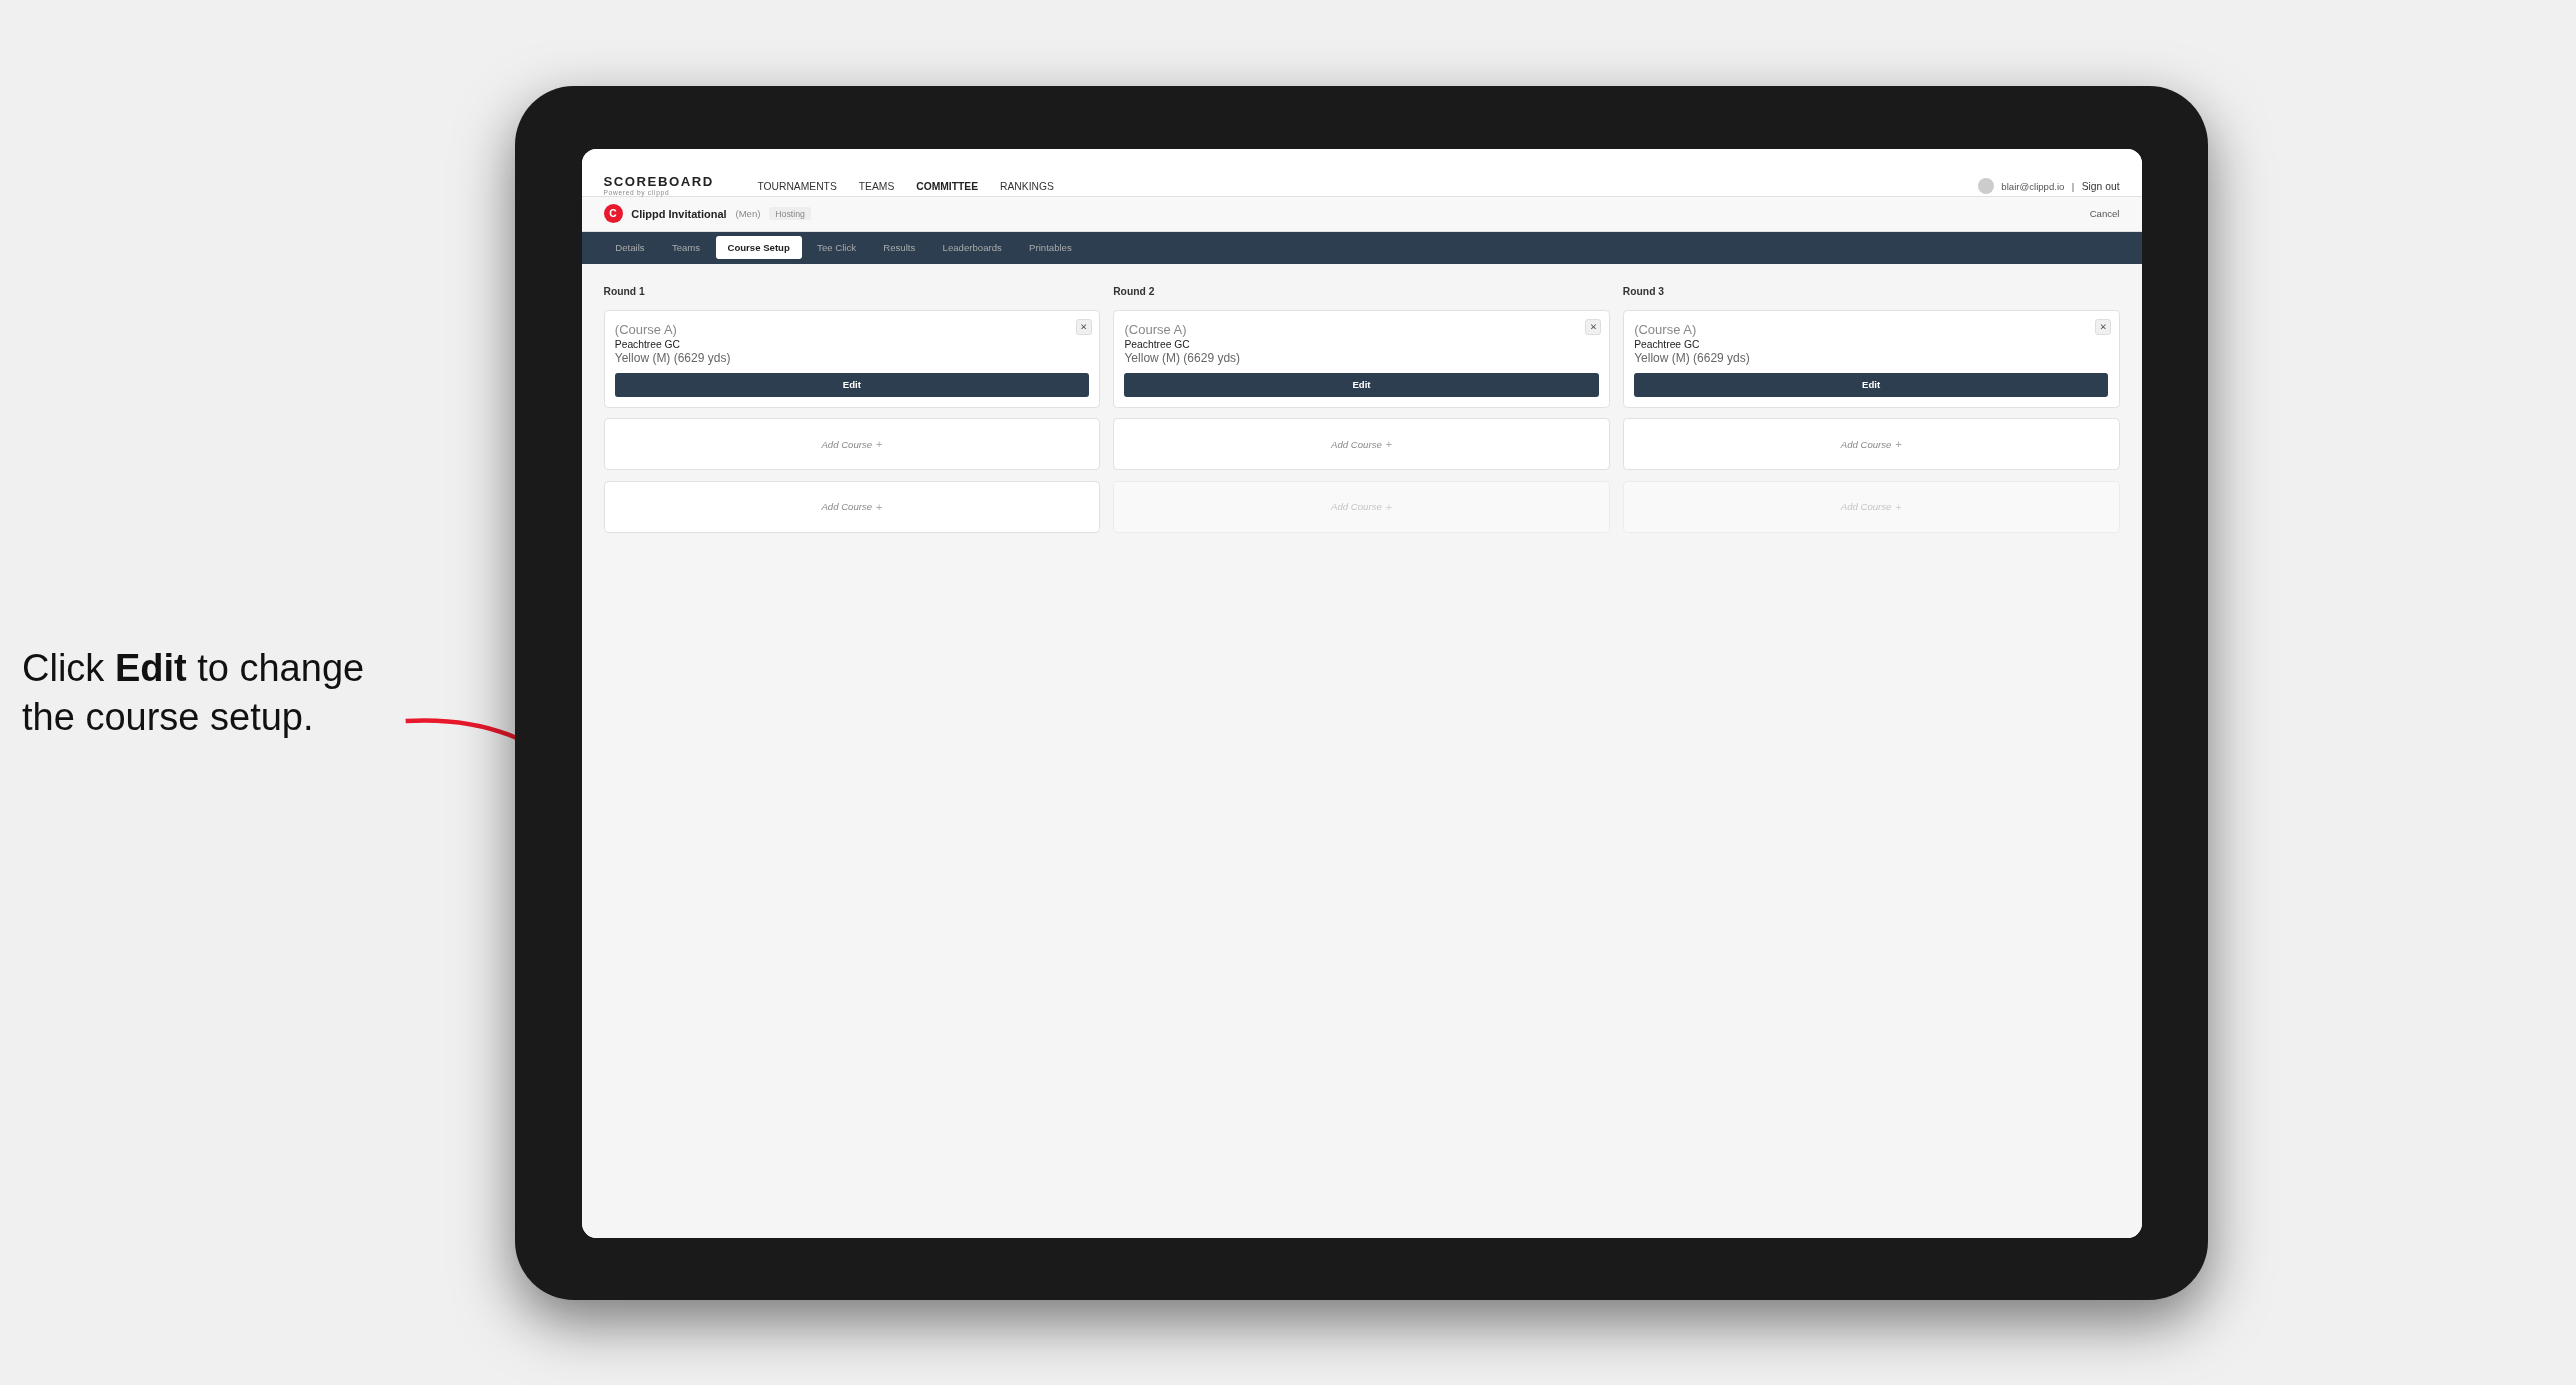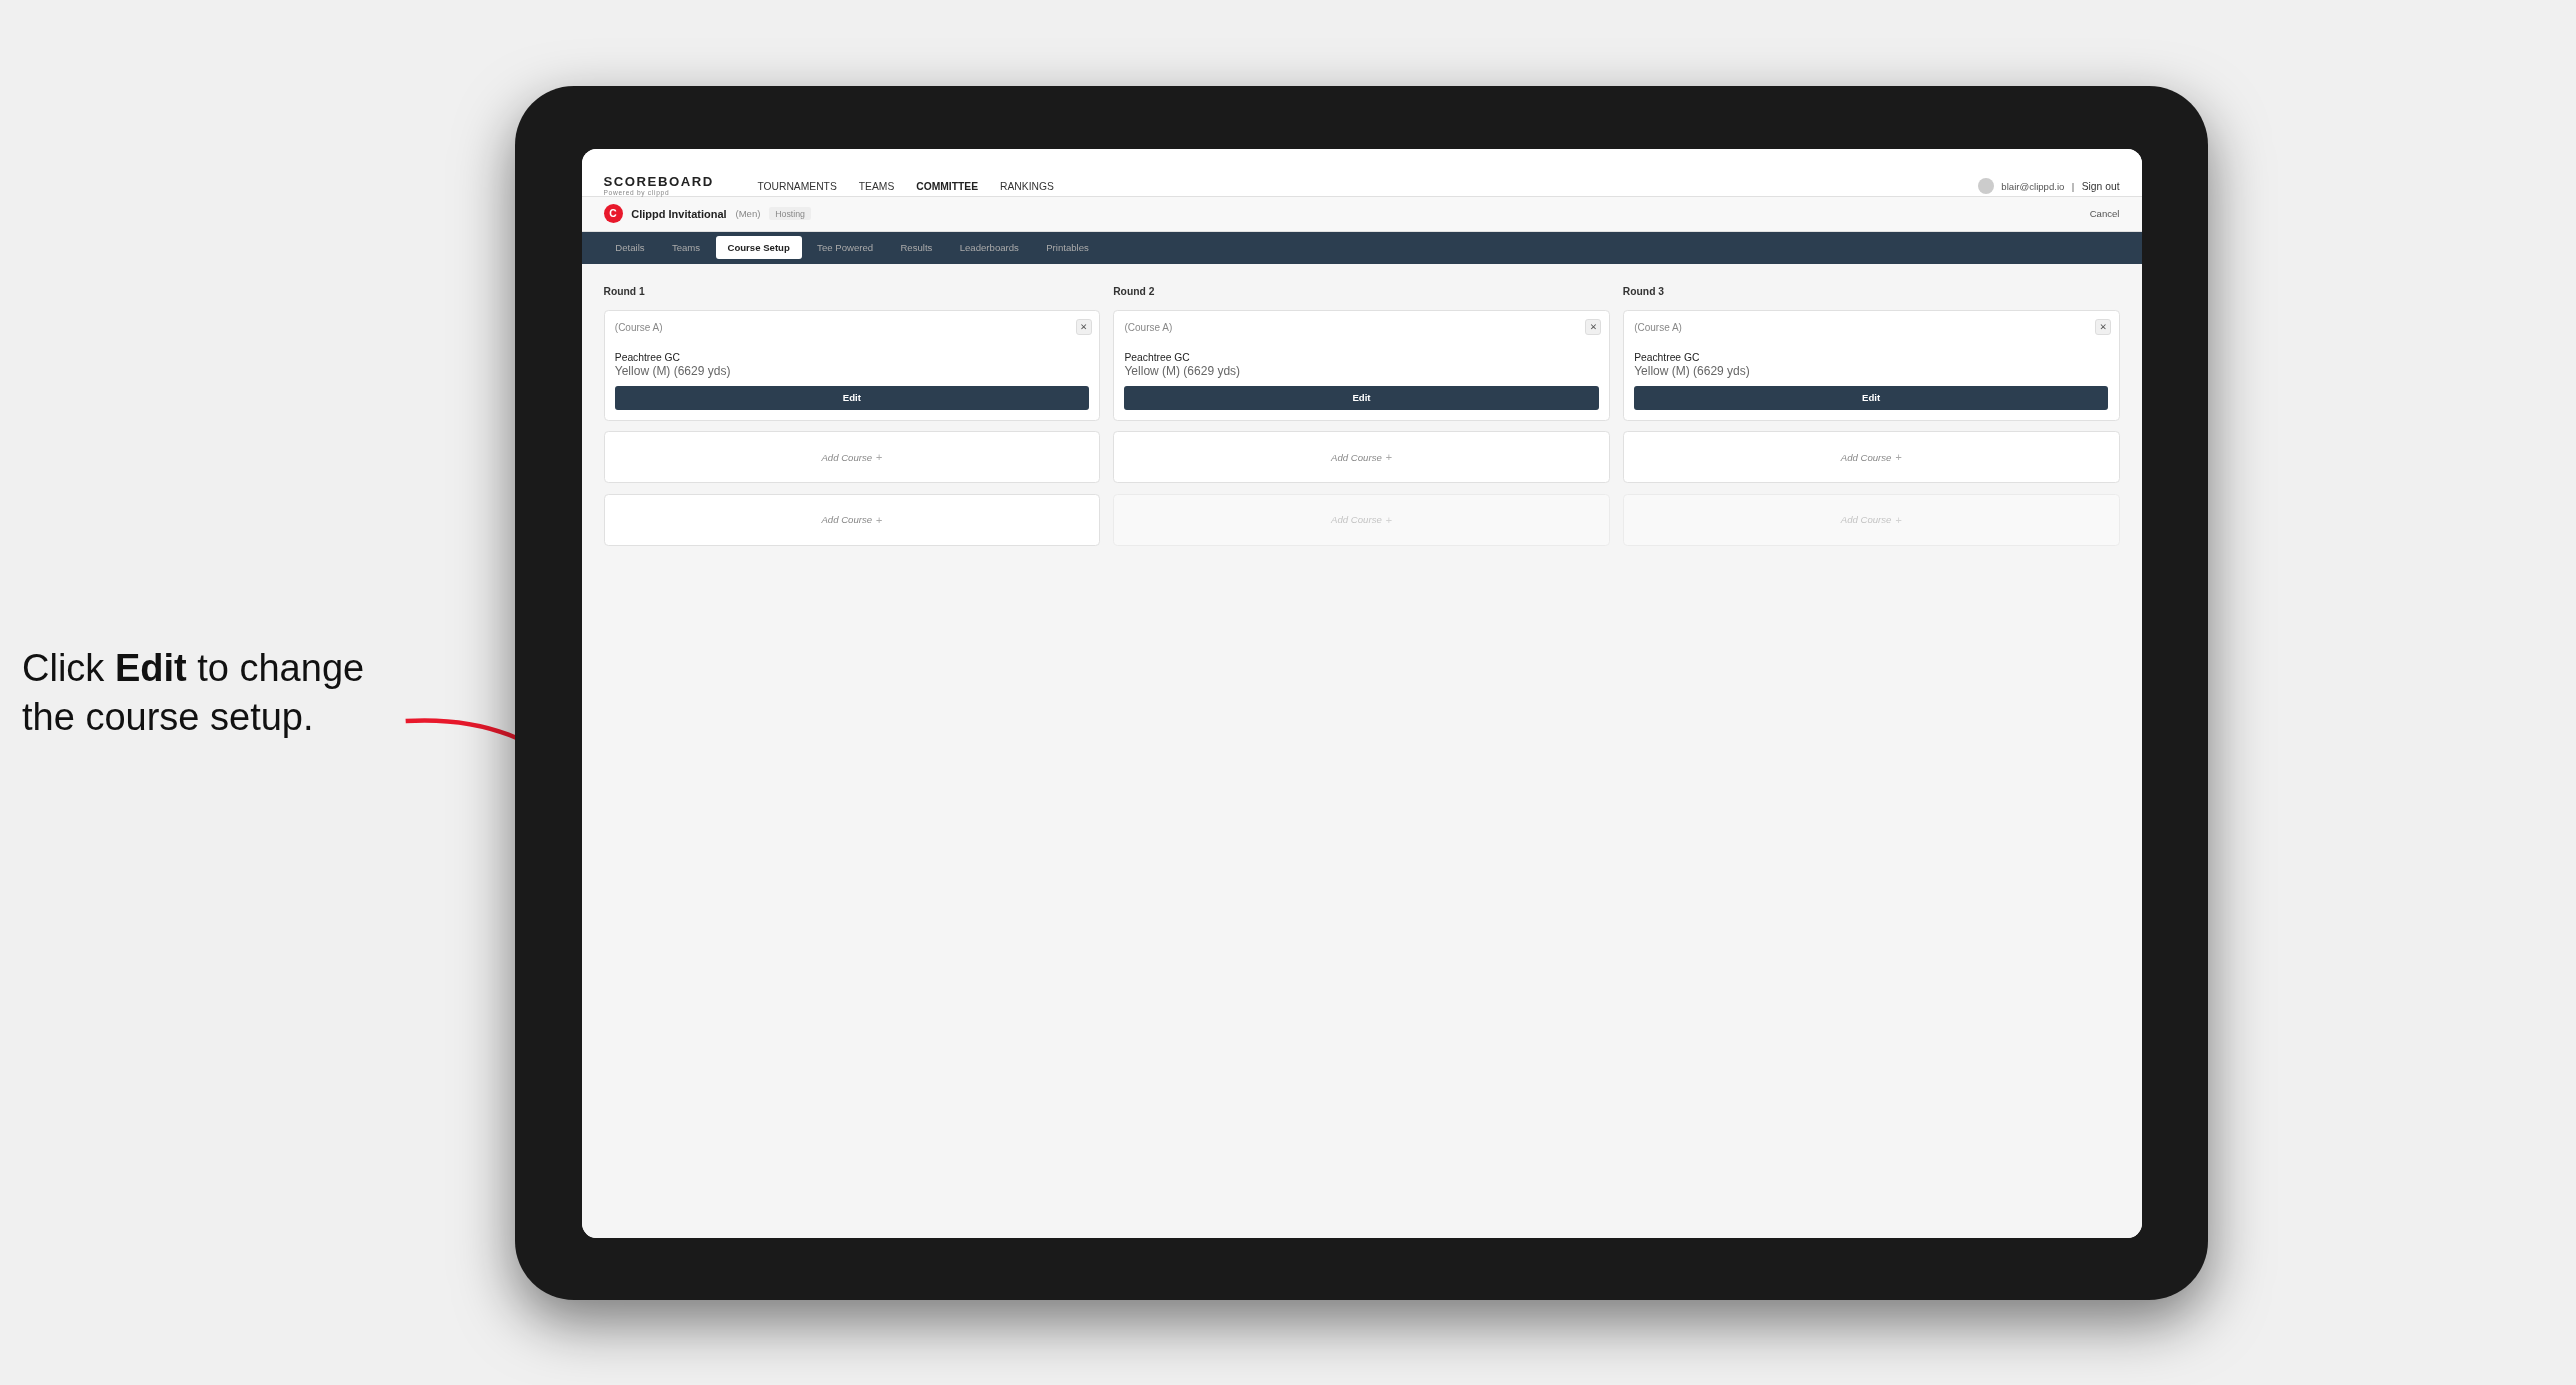--- a/index.html
+++ b/index.html
@@ -221,23 +221,23 @@
 
     
     .course-card {
       background: #ffffff;
       border: 0.7px solid #e0e0e0;
       border-radius: 4.4px;
       padding: 10.3px 10.3px 10.3px 10.3px;
       position: relative;
     }
     .course-label {
-      font-size: 10px;
+      font-size: 13px;
       color: #888;
-      margin-bottom: 19px;
+      margin-bottom: 2px;
     }
     .course-name {
       font-size: 10.3px;
       font-weight: 400;
       color: #222;
       margin-bottom: 1.5px;
     }
     .course-details {
       font-size: 12px;
       color: #666;
@@ -346,21 +346,21 @@
         <span style="font-size:9.6px;color:#888;">(Men)</span>
         <span class="hosting-badge">Hosting</span>
       </div>
       <span class="cancel-btn">Cancel</span>
     </div>
 
     <div class="tab-bar">
       <span class="tab-item">Details</span>
       <span class="tab-item">Teams</span>
       <span class="tab-item active">Course Setup</span>
-      <span class="tab-item">Tee Powered</span>
+      <span class="tab-item">Tee Click</span>
       <span class="tab-item">Results</span>
       <span class="tab-item">Leaderboards</span>
       <span class="tab-item">Printables</span>
     </div>
 
     <div class="main-content">
       <div class="rounds-container">
 
         <div class="round-column">
           <div class="round-title">Round 1</div>

